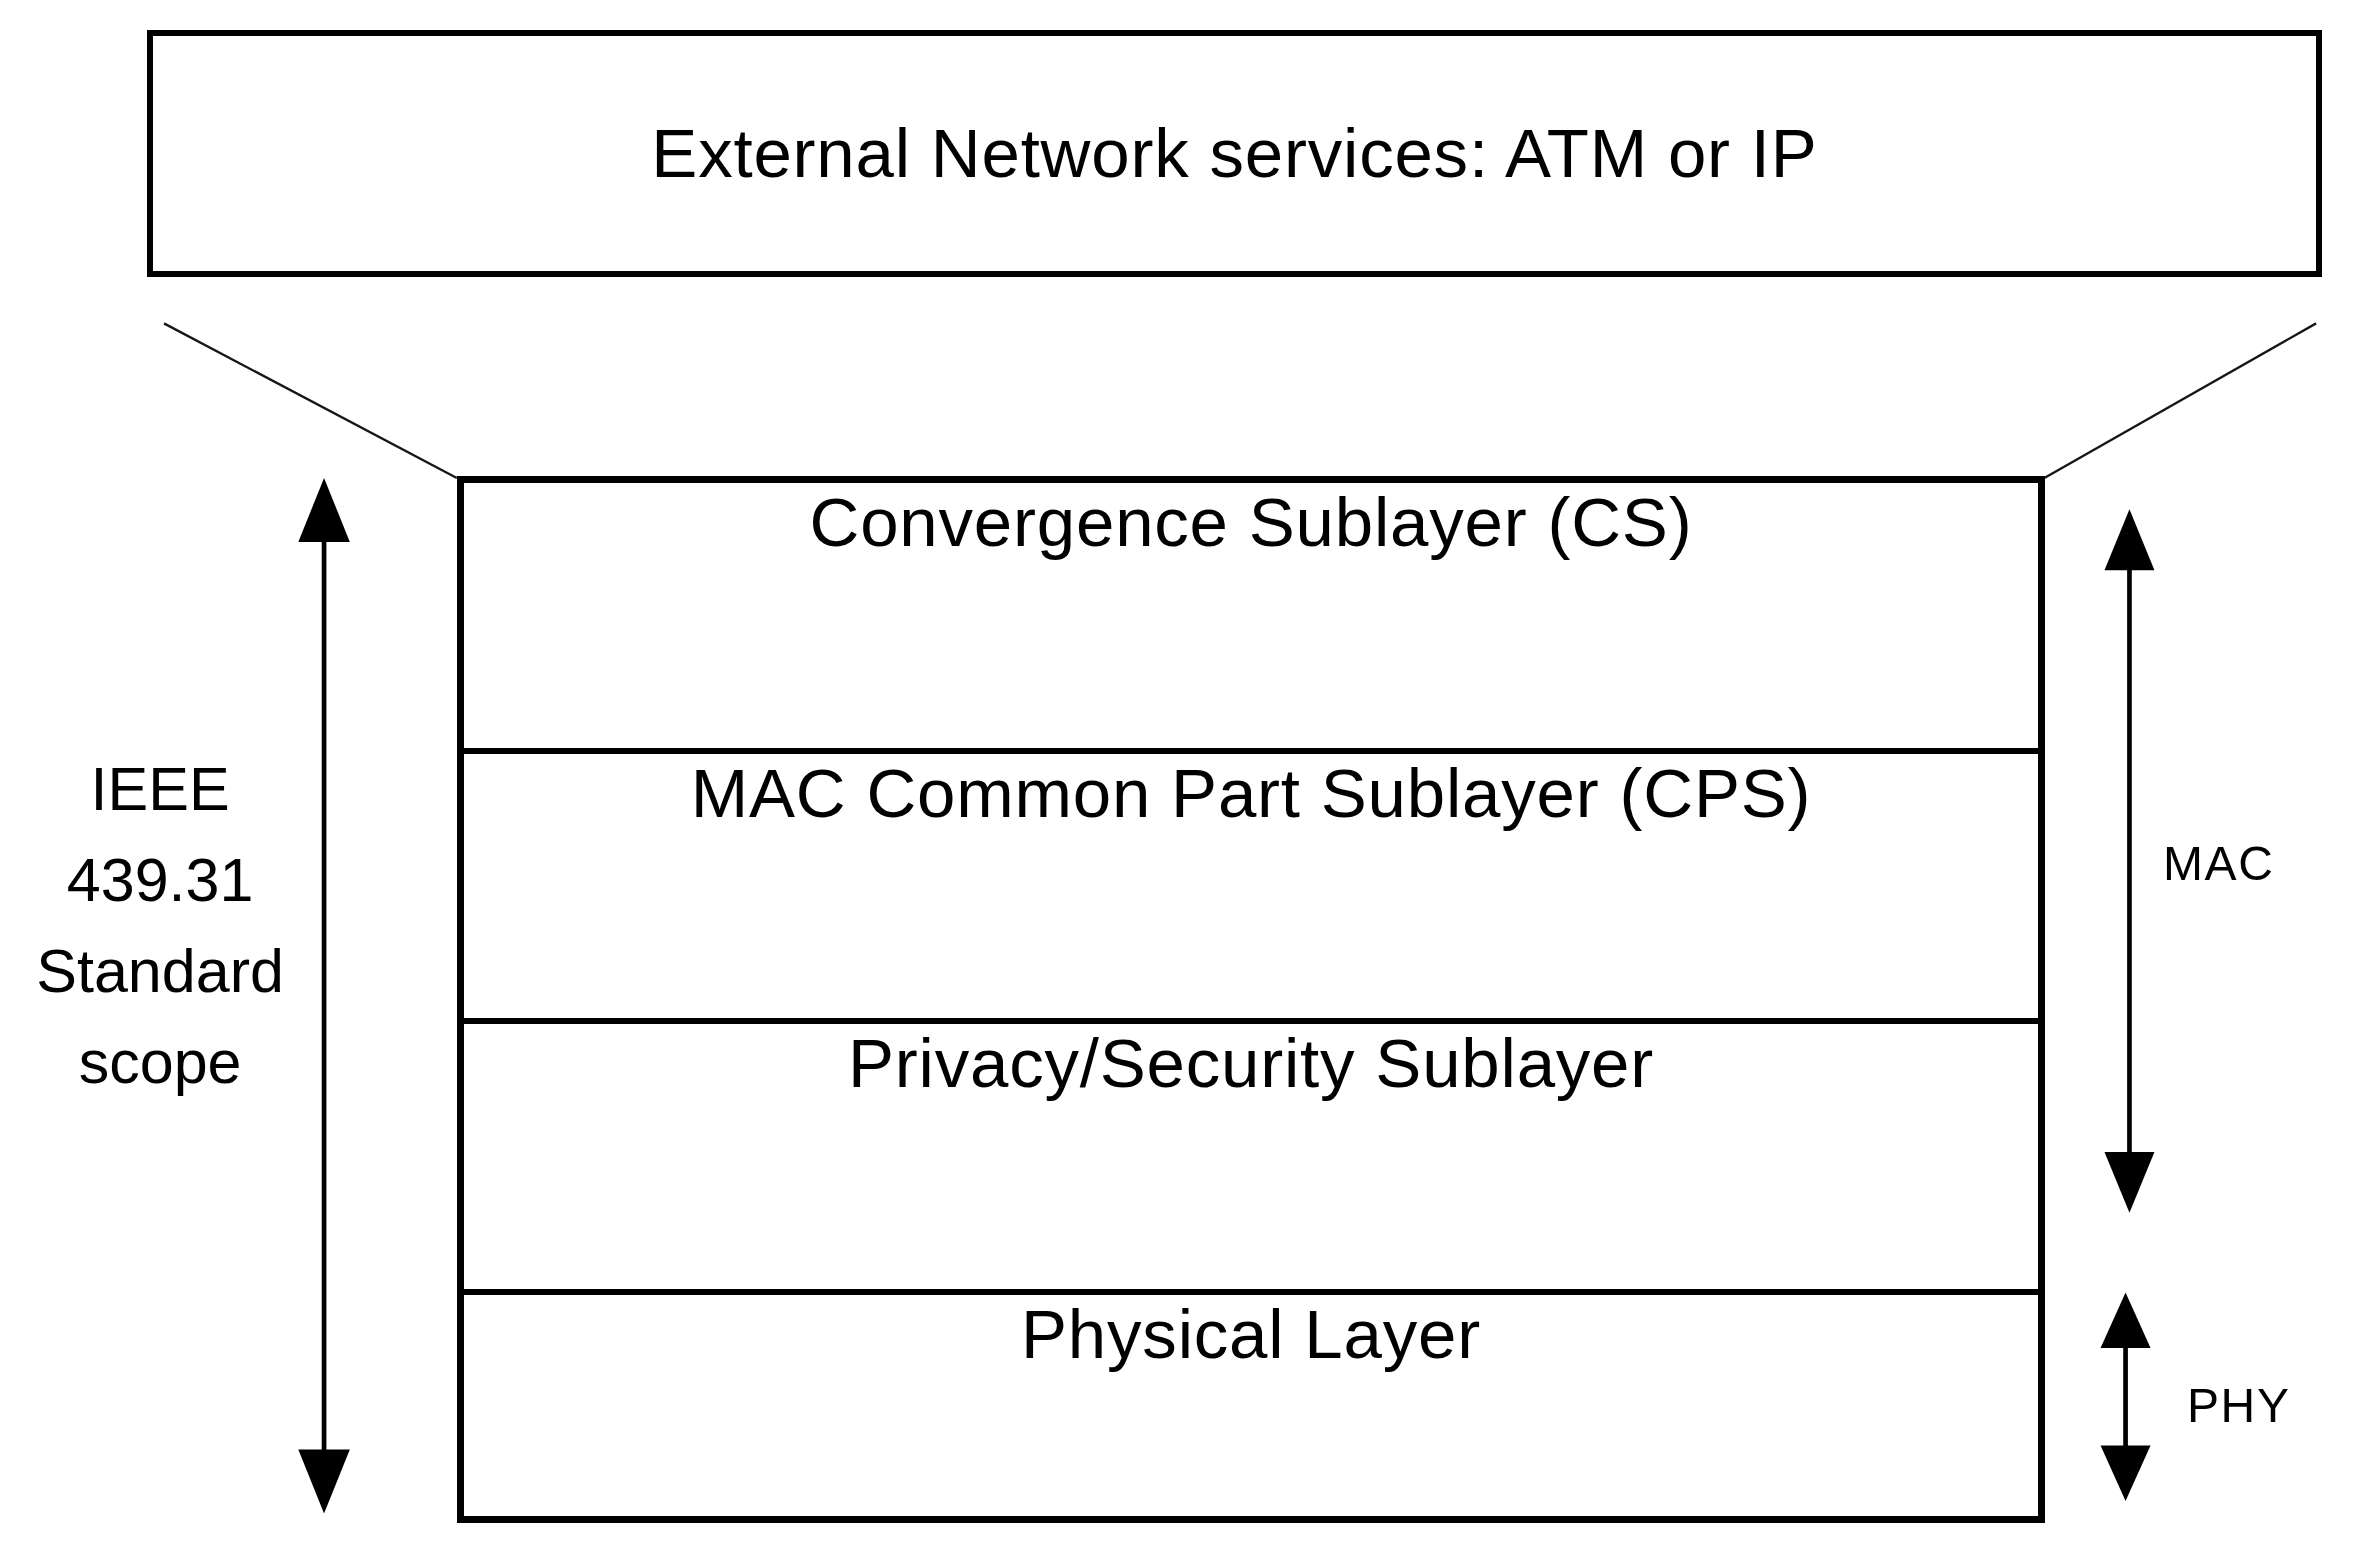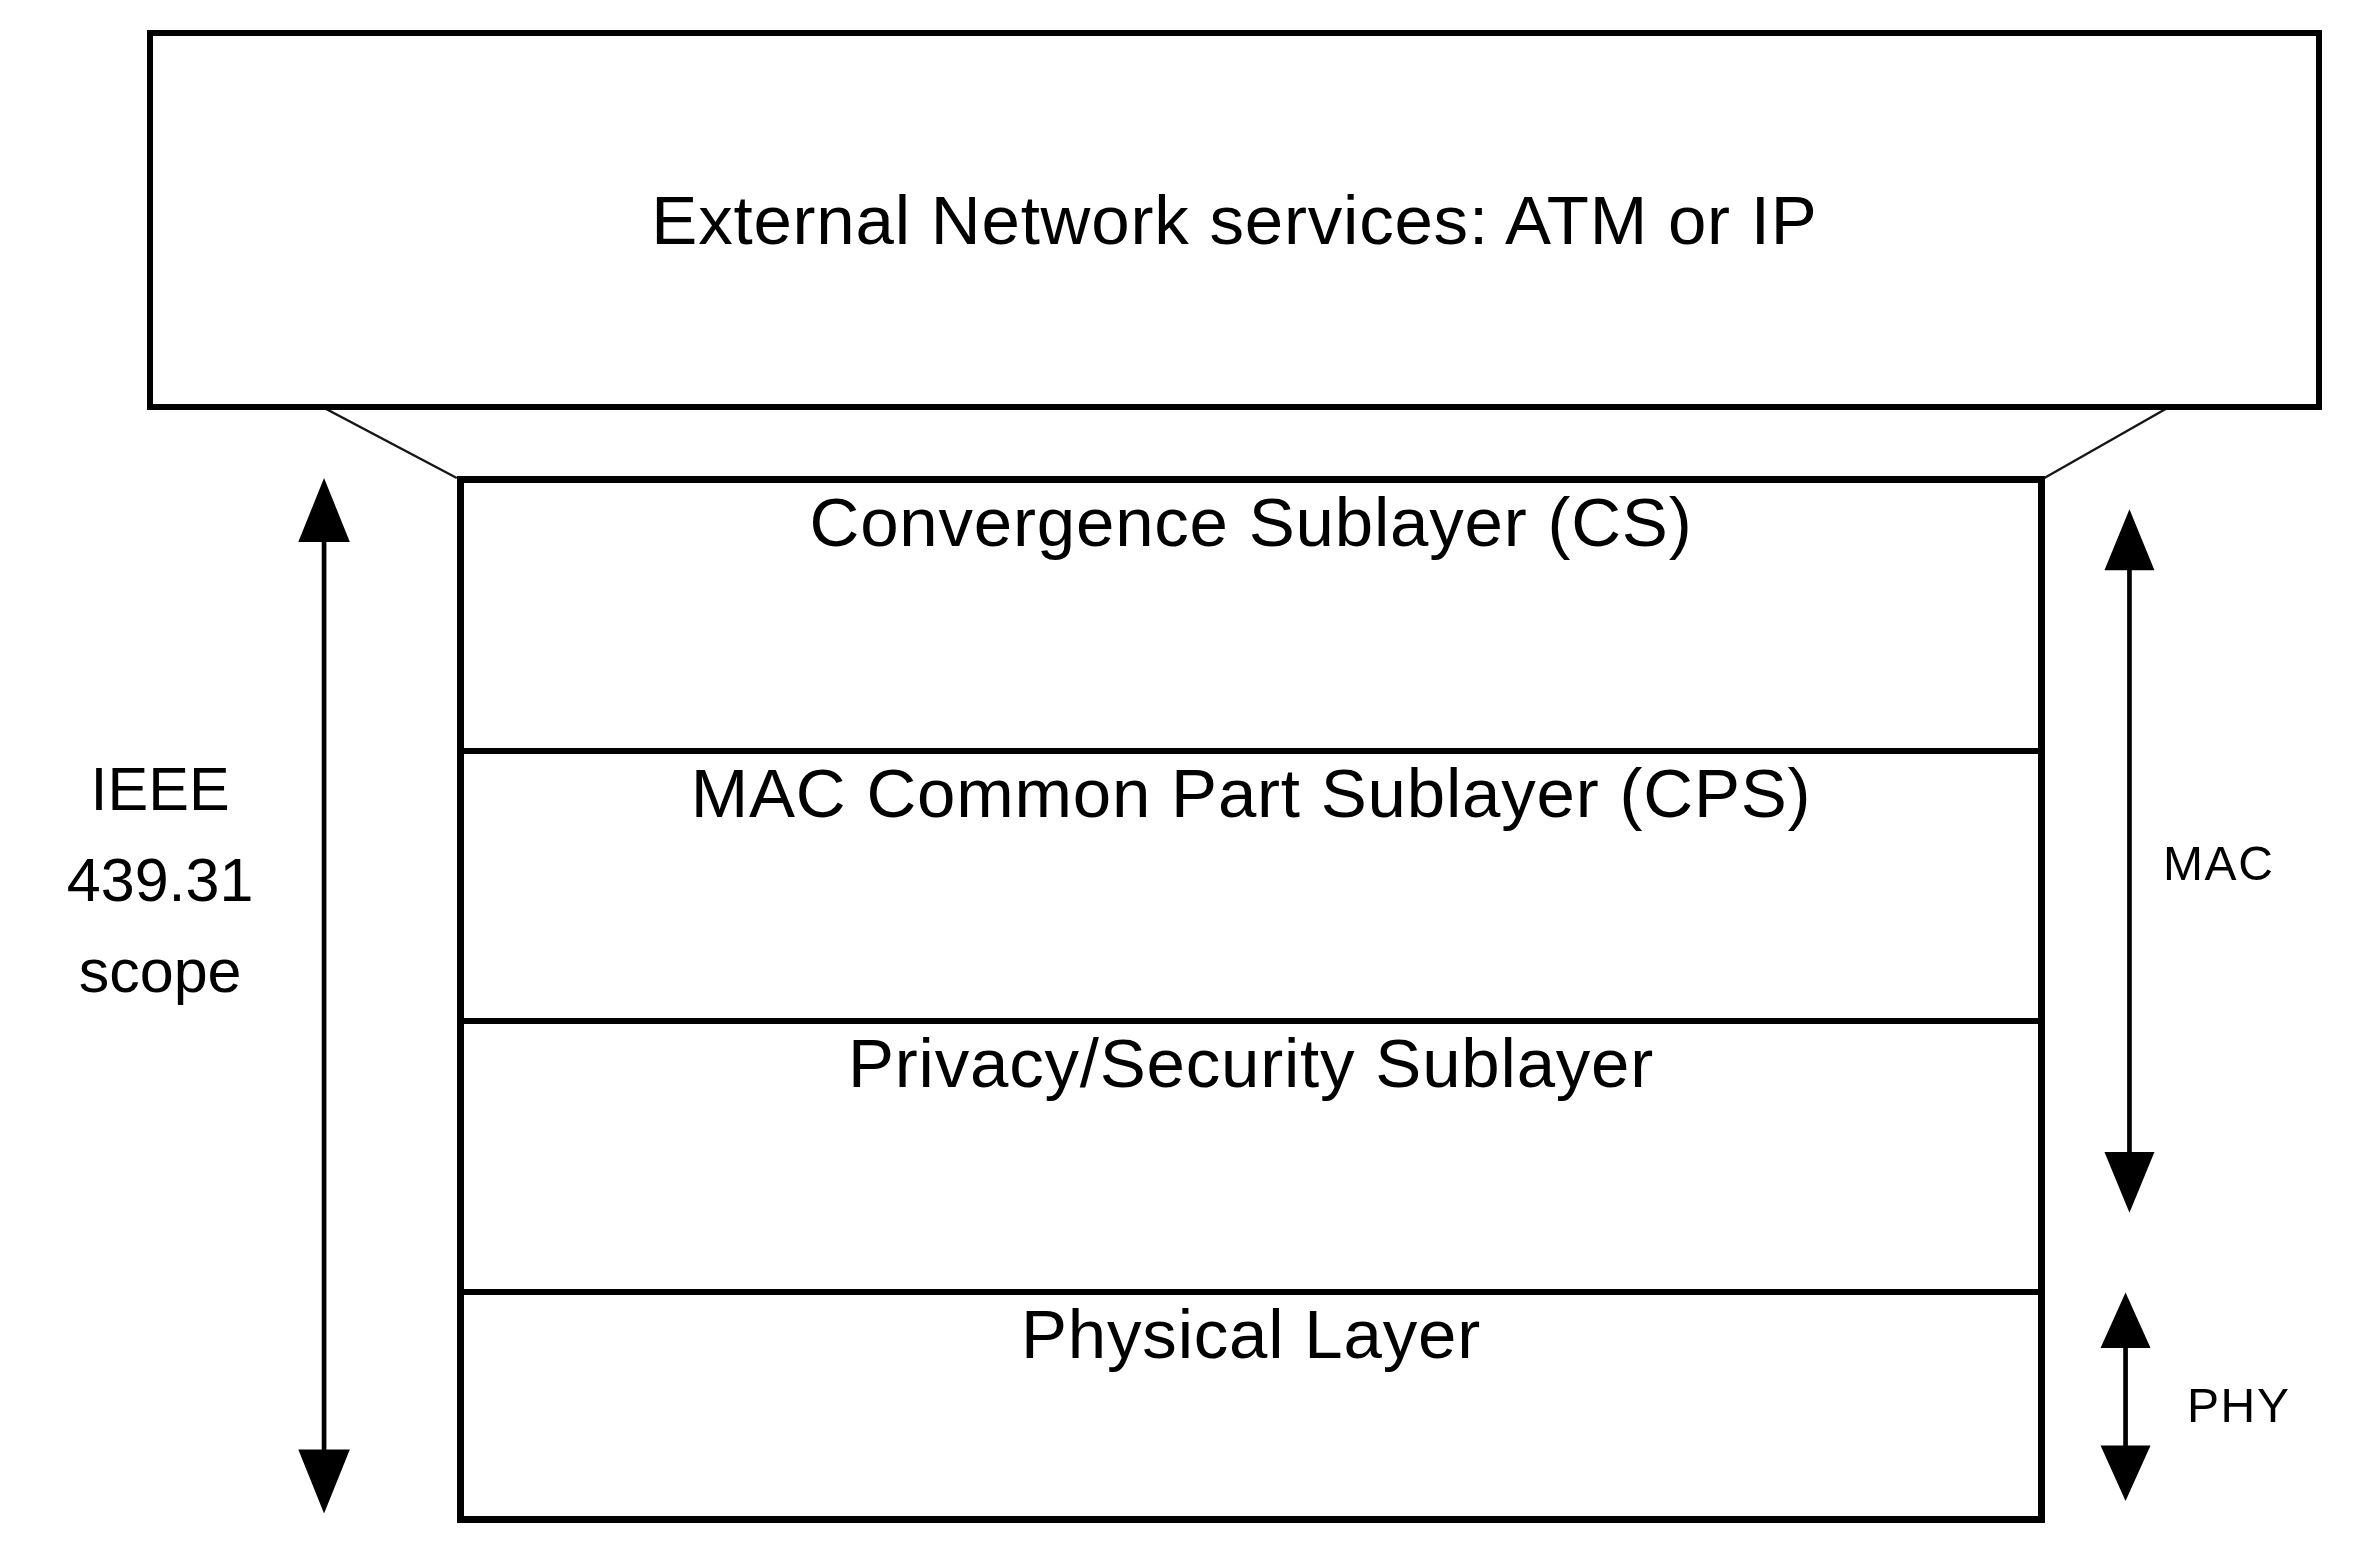--- a/index.html
+++ b/index.html
@@ -14,21 +14,21 @@
     width: 2377px;
     height: 1551px;
     background: #ffffff;
     overflow: hidden;
   }
   .top-box {
     position: absolute;
     left: 147px;
     top: 30px;
     width: 2175px;
-    height: 380px;
+    height: 247px;
     border: 6.2px solid #000000;
     box-sizing: border-box;
     display: flex;
     align-items: center;
     justify-content: center;
     font-size: 69px;
     letter-spacing: 0.8px;
     background: #ffffff;
   }
   .overlay {
@@ -125,20 +125,21 @@
       <span>Privacy/Security Sublayer</span>
     </div>
     <div class="layer">
       <span>Physical Layer</span>
     </div>
   </div>
 
   <div class="scope-label">
     <div>IEEE</div>
     <div>439.31</div>
+    <div>Standard</div>
     <div>scope</div>
   </div>
 
   <div class="side-label mac-label">MAC</div>
   <div class="side-label phy-label">PHY</div>
 
 </div>
 
 
 </body></html>

